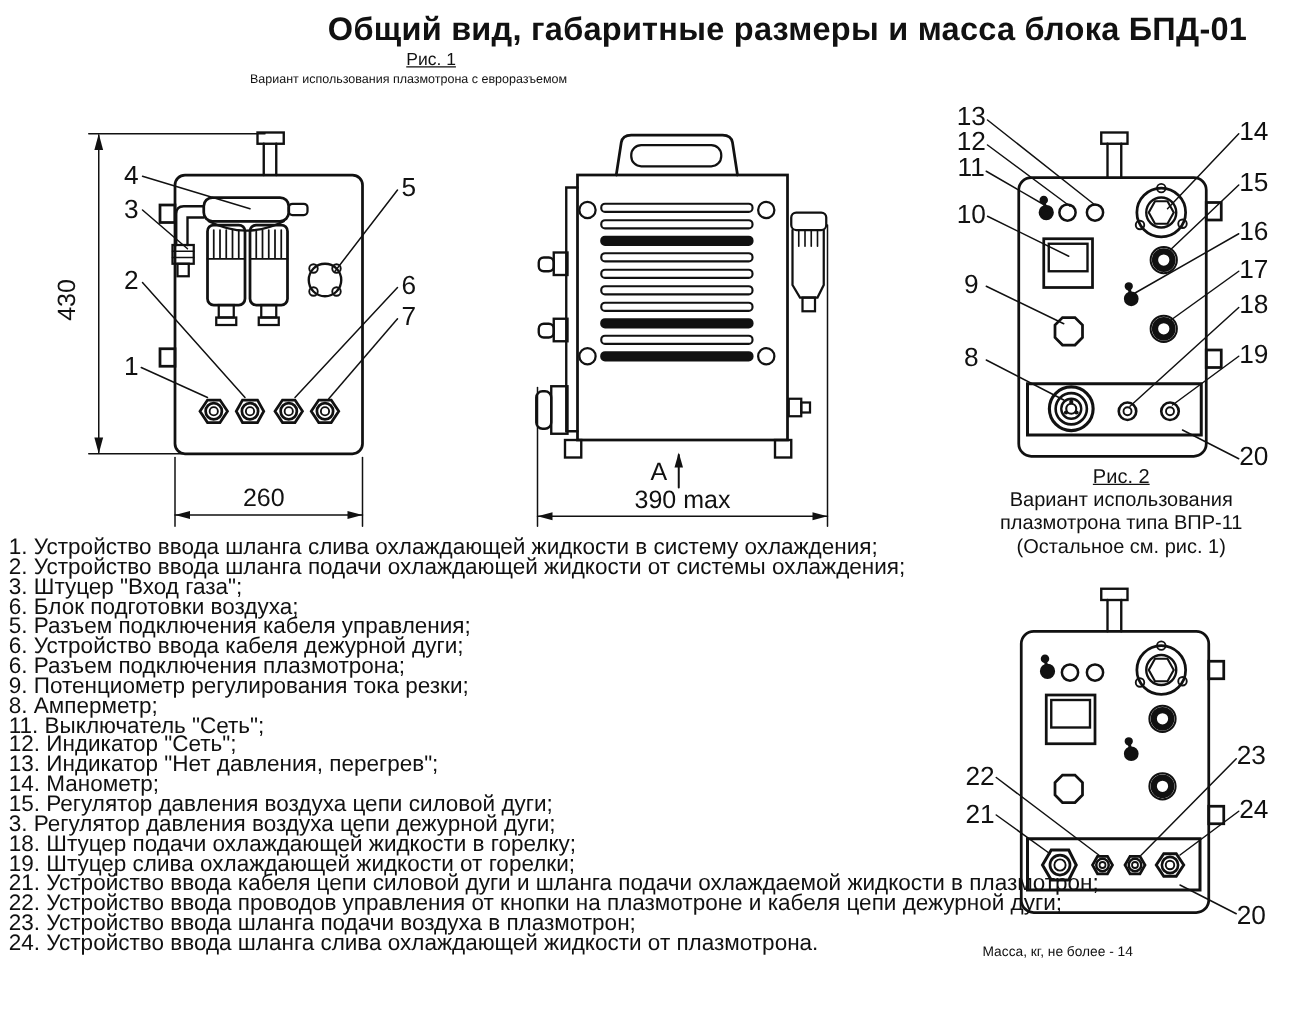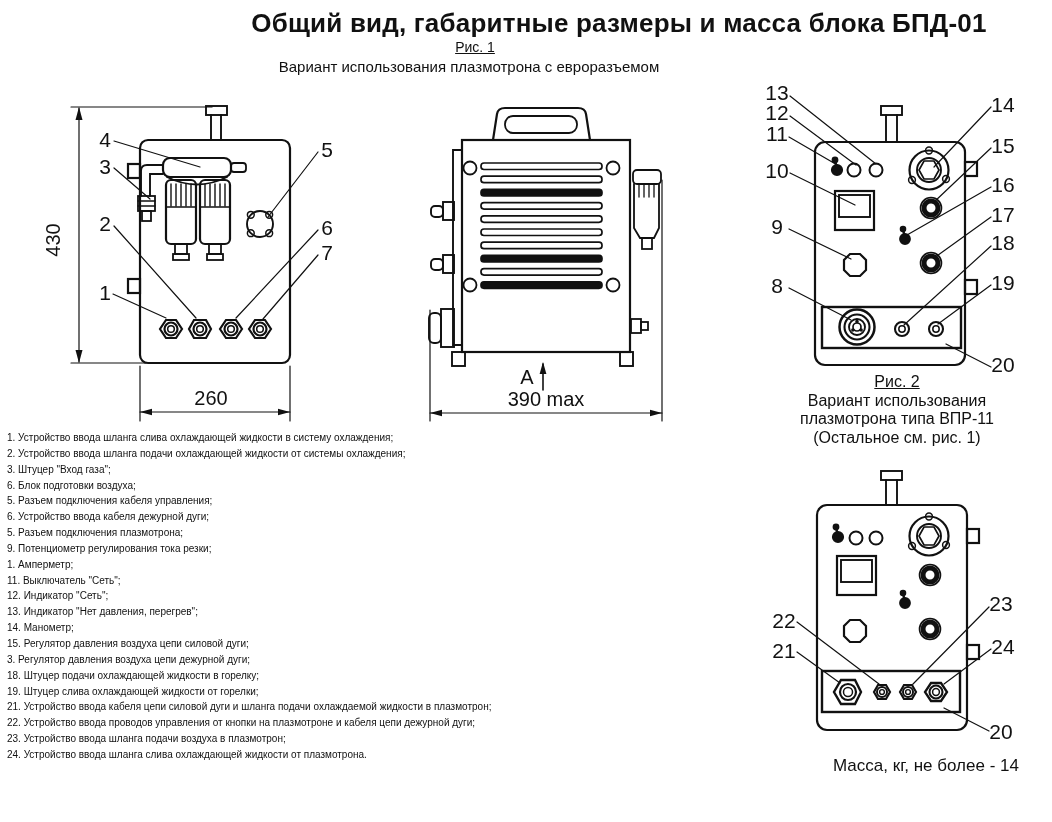--- a/index.html
+++ b/index.html
@@ -3,29 +3,29 @@
 <meta charset="utf-8">
 <style>
   html,body{margin:0;padding:0;background:#fff;}
   body{width:1052px;height:822px;position:relative;overflow:hidden;
        font-family:"Liberation Sans",sans-serif;color:#111;}
   svg{position:absolute;left:0;top:0;}
   svg text{font-family:"Liberation Sans",sans-serif;fill:#111;stroke:none;}
   .co{font-size:21px;text-anchor:middle;}
   .dim{font-size:20px;text-anchor:middle;}
   .abs{position:absolute;white-space:nowrap;}
-  .title{left:199px;top:8px;width:840px;text-align:center;
+  .title{left:210px;top:8px;width:840px;text-align:center;
          font-size:26px;font-weight:bold;letter-spacing:0.2px;}
-  .fig1-label{left:325px;top:39px;width:300px;text-align:center;font-size:14px;}
-  .fig1-caption{left:219px;top:58px;width:500px;text-align:center;font-size:15px;}
+  .fig1-label{left:325px;top:39px;width:300px;font-size:14px;}
+  .fig1-caption{left:200px;top:58px;width:500px;font-size:10px;}
   .fig2-block{left:772px;top:373px;width:250px;text-align:center;
               font-size:16px;line-height:18.5px;}
   .u{text-decoration:underline;}
-  .mass{left:833px;top:756px;font-size:17px;}
-  .legend{left:7px;top:430px;font-size:10px;line-height:15.85px;}
+  .mass{left:786px;top:756px;font-size:11px;}
+  .legend{left:7px;top:430px;font-size:18px;line-height:15.85px;}
   .legend div{white-space:nowrap;}
 </style>
 </head>
 <body>
 
 <svg width="1052" height="822" viewBox="0 0 1052 822">
   <g stroke="#111" fill="none" stroke-width="2.2" stroke-linecap="round">
 
     <g>
       <rect x="140" y="140" width="150" height="223" rx="8"></rect>
@@ -366,23 +366,23 @@
   <div>(Остальное см. рис. 1)</div>
 </div>
 
 <div class="abs legend">
   <div>1. Устройство ввода шланга слива охлаждающей жидкости в систему охлаждения;</div>
   <div>2. Устройство ввода шланга подачи охлаждающей жидкости от системы охлаждения;</div>
   <div>3. Штуцер "Вход газа";</div>
   <div>6. Блок подготовки воздуха;</div>
   <div>5. Разъем подключения кабеля управления;</div>
   <div>6. Устройство ввода кабеля дежурной дуги;</div>
-  <div>5. Разъем подключения плазмотрона;</div>
+  <div>6. Разъем подключения плазмотрона;</div>
   <div>9. Потенциометр регулирования тока резки;</div>
-  <div>1. Амперметр;</div>
+  <div>8. Амперметр;</div>
   <div>11. Выключатель "Сеть";</div>
   <div>12. Индикатор "Сеть";</div>
   <div>13. Индикатор "Нет давления, перегрев";</div>
   <div>14. Манометр;</div>
   <div>15. Регулятор давления воздуха цепи силовой дуги;</div>
   <div>3. Регулятор давления воздуха цепи дежурной дуги;</div>
   <div>18. Штуцер подачи охлаждающей жидкости в горелку;</div>
   <div>19. Штуцер слива охлаждающей жидкости от горелки;</div>
   <div>21. Устройство ввода кабеля цепи силовой дуги и шланга подачи охлаждаемой жидкости в плазмотрон;</div>
   <div>22. Устройство ввода проводов управления от кнопки на плазмотроне и кабеля цепи дежурной дуги;</div>

